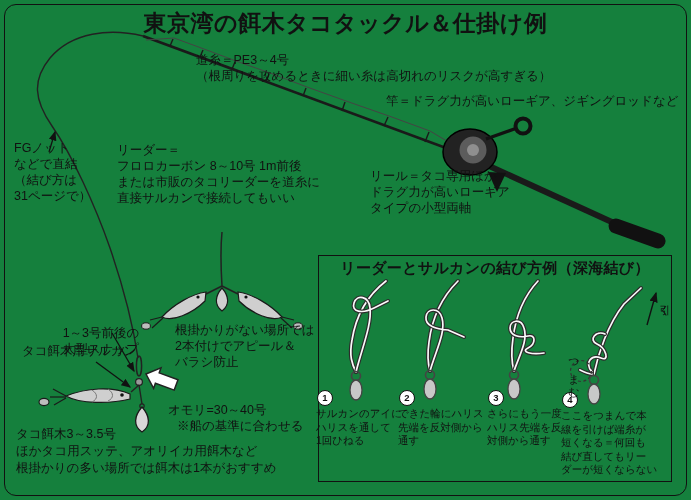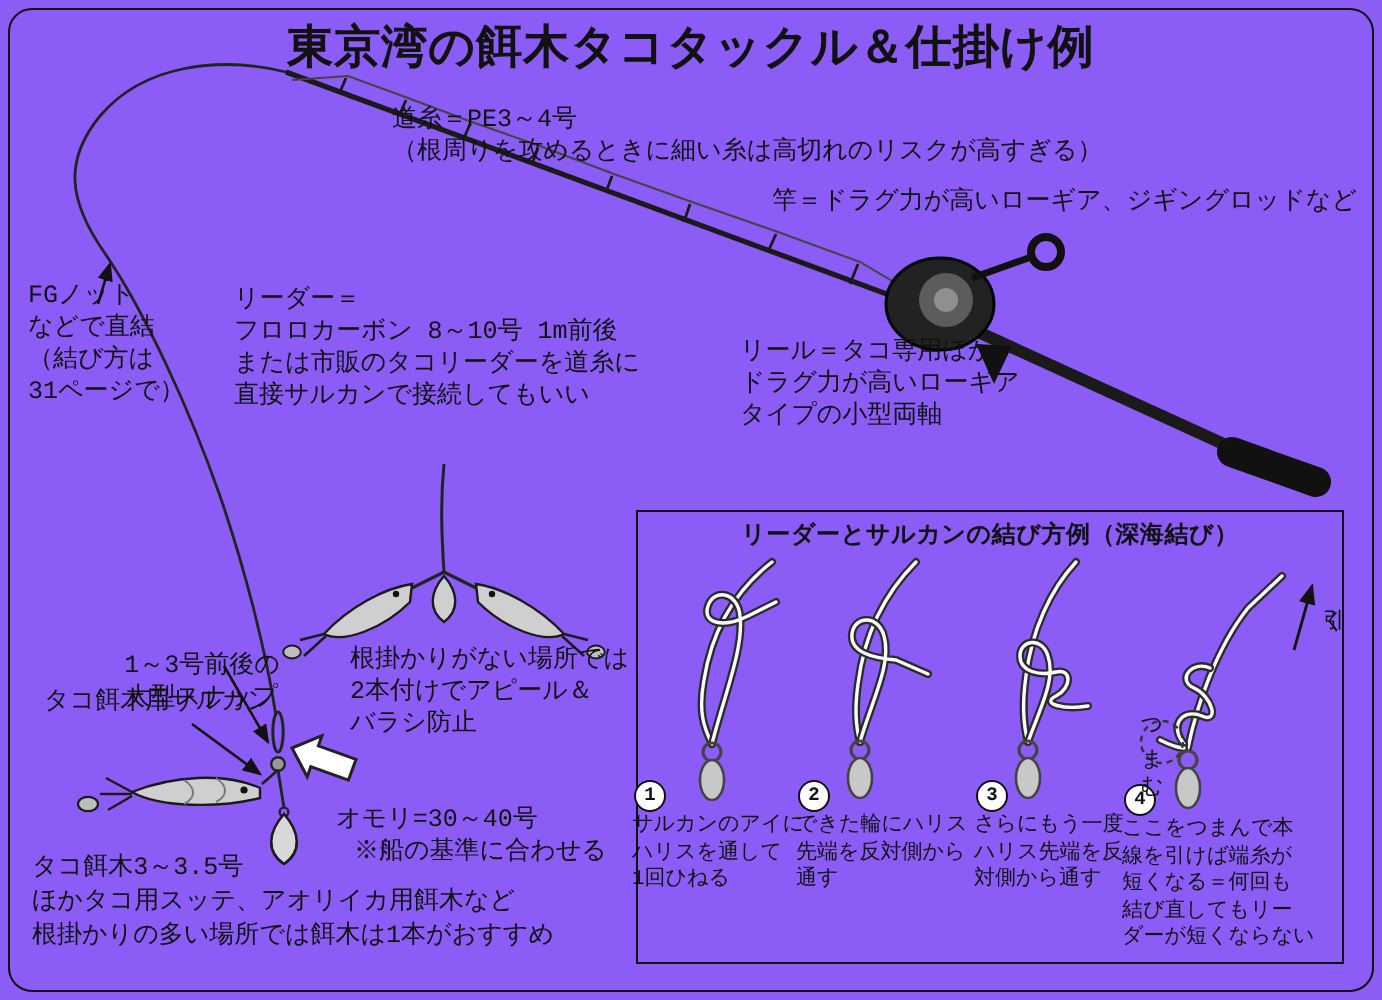--- a/index.html
+++ b/index.html
@@ -1,39 +1,39 @@
 <!DOCTYPE html>
 <html><head>
 <meta charset="utf-8">
 <style>
   html,body{margin:0;padding:0;background:#fff;}
   #canvas{
-    position:relative;width:691px;height:500px;background:#8b5cf6;
-    font-family:Liberation Mono, monospace;color:#111;
+    position:relative;width:691px;height:500px;background:#15803d;
+    font-family:Liberation Sans, sans-serif;color:#111;
     overflow:hidden;
   }
   #outer-border{
     position:absolute;left:4px;top:4px;width:681px;height:490px;
     border:1.6px solid #111;border-radius:12px;pointer-events:none;
   }
   .lbl{position:absolute;font-size:12.5px;line-height:16px;white-space:nowrap;}
   .title{
     position:absolute;left:0;top:8px;width:691px;text-align:center;
     font-size:23px;font-weight:bold;letter-spacing:0.5px;
   }
   svg{position:absolute;left:0;top:0;}
   .ropeA{fill:none;stroke:#2b2b2b;stroke-width:4;stroke-linecap:round;stroke-linejoin:round;}
   .ropeB{fill:none;stroke:#fafafa;stroke-width:1.7;stroke-linecap:round;stroke-linejoin:round;}
   #inset-box{
     position:absolute;left:318px;top:255px;width:354px;height:227px;
     border:1.6px solid #111;background:transparent;box-sizing:border-box;
   }
   .inset-title{
     position:absolute;left:318px;top:259px;width:354px;text-align:center;
-    font-size:12px;font-weight:bold;letter-spacing:0.3px;
+    font-size:15px;font-weight:bold;letter-spacing:0.3px;
   }
   .step-num{
     position:absolute;width:14px;height:14px;border:1.6px solid #111;border-radius:50%;
     font-size:9.5px;font-weight:bold;text-align:center;line-height:14px;background:#fff;
   }
   .cap{position:absolute;font-size:10.5px;line-height:13.5px;white-space:nowrap;}
   .vtxt{position:absolute;writing-mode:vertical-rl;font-size:11px;letter-spacing:1px;}
 </style>
 </head>
 <body>

